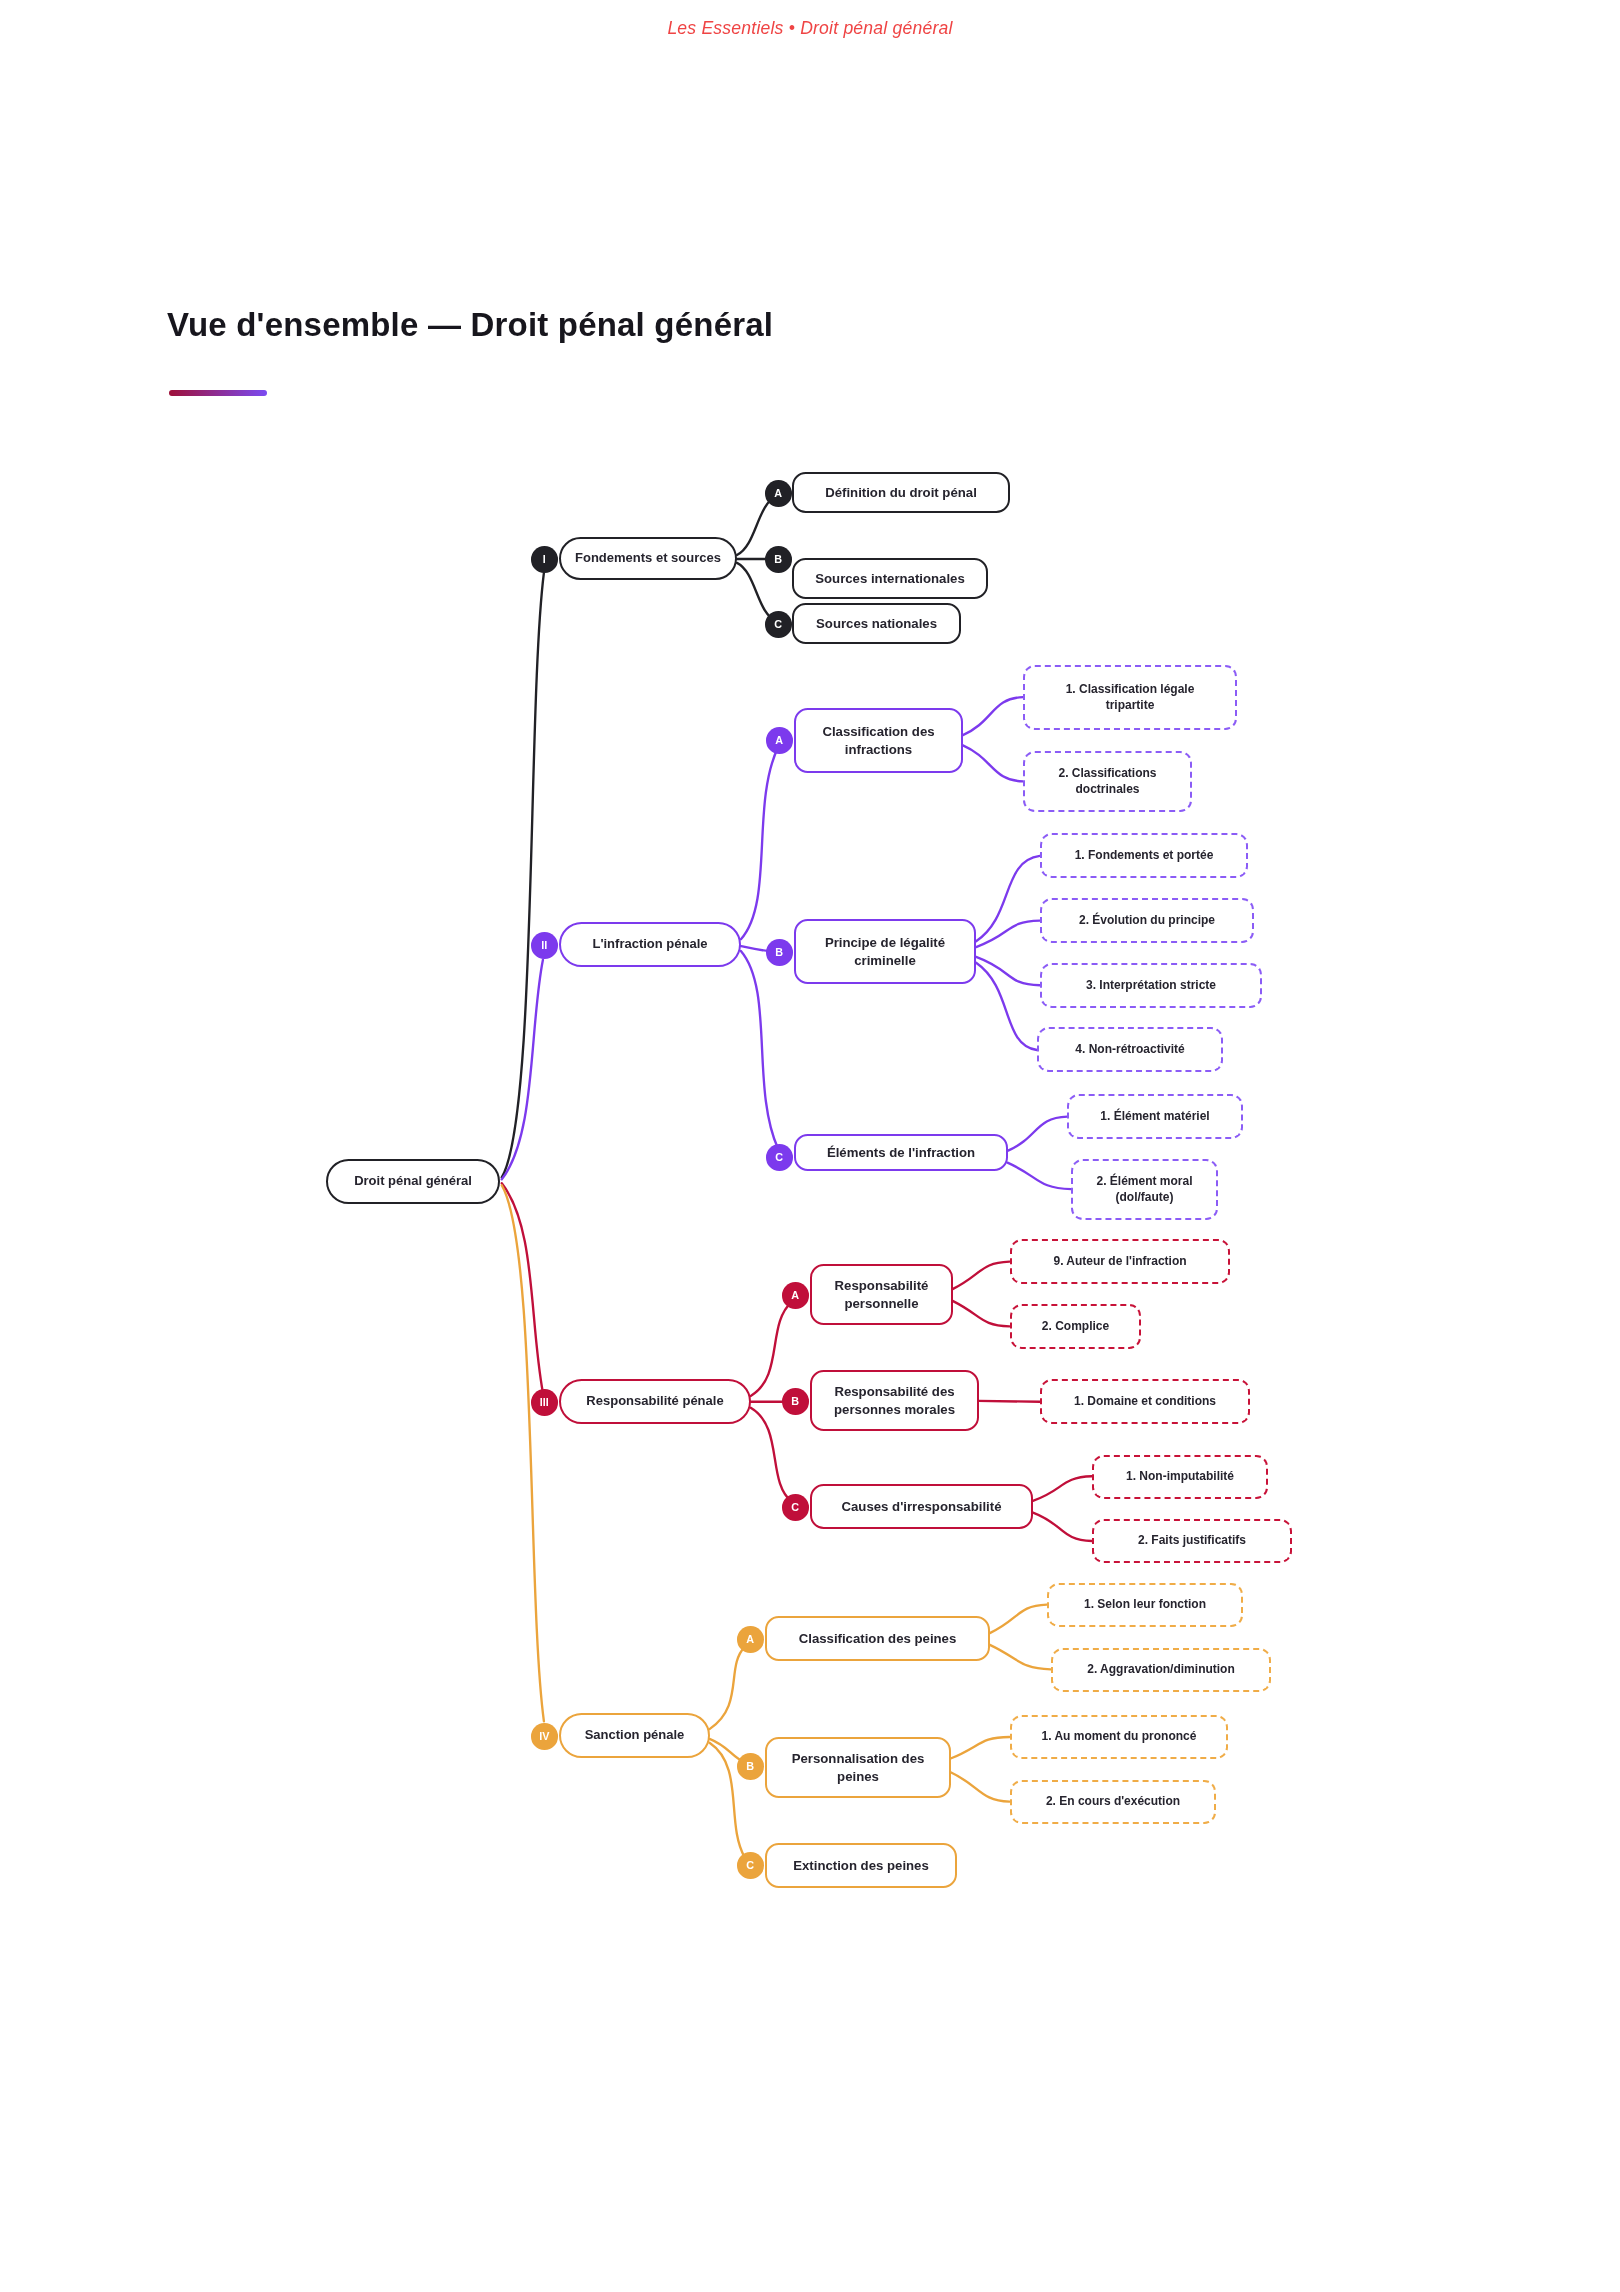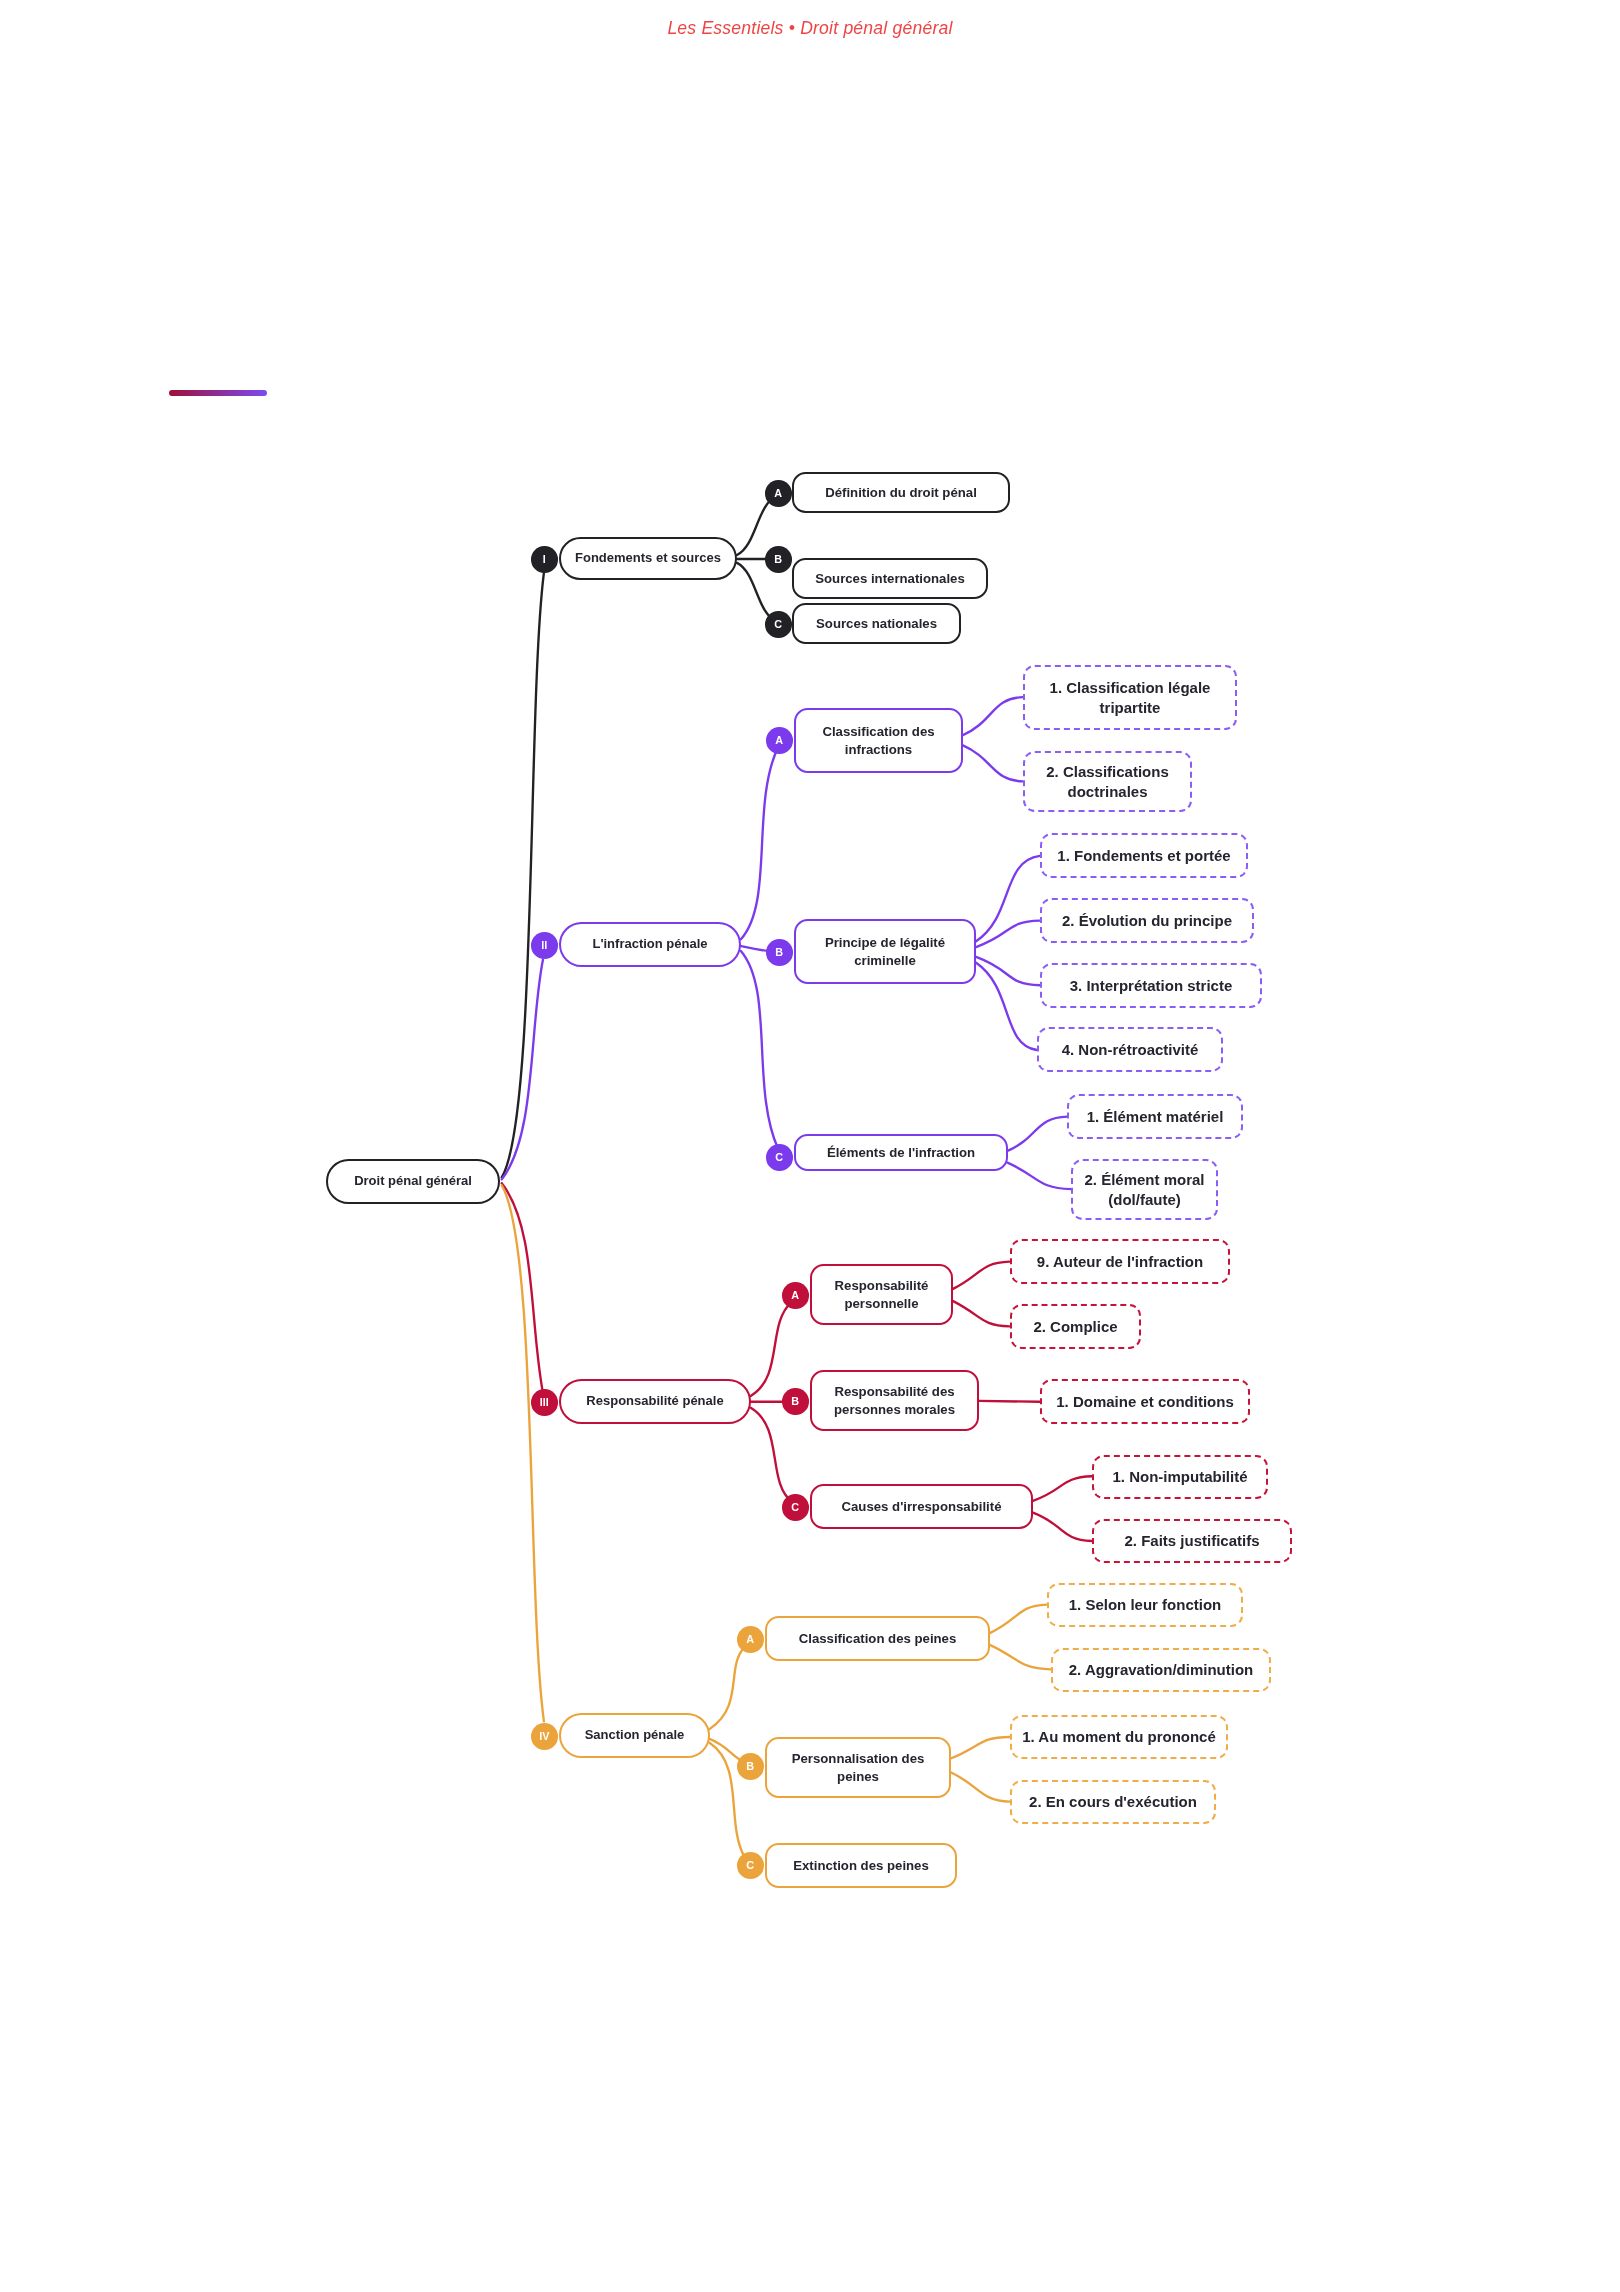--- a/index.html
+++ b/index.html
@@ -23,30 +23,31 @@
   .b-black{border:2.5px solid #212126;}
   .b-purple{border:2.5px solid #7c3aed;}
   .b-purple-l{border:2px solid #8b5cf6;}
   .b-red{border:2.5px solid #c00f3a;}
   .b-red-l{border:2px solid #c81238;}
   .b-orange{border:2.5px solid #eba43c;}
   .b-orange-l{border:2px solid #f0ac47;}
   .circle{position:absolute;z-index:3;width:26.5px;height:26.5px;border-radius:50%;
           display:flex;align-items:center;justify-content:center;color:#fff;
           font-weight:bold;font-size:10.8px;}
-  .f14{font-size:13px;} .f13{font-size:13.2px;} .f12{font-size:15px;}
+  .f14{font-size:13px;} .f13{font-size:13.2px;} .f12{font-size:12px;}
   .bg-black{background:#212126;} .bg-purple{background:#7c3aed;}
   .bg-red{background:#c00f3a;} .bg-orange{background:#eba43c;}
 </style>
 </head>
 <body>
 
 <div class="page">
 
   <div class="hdr">Les Essentiels • Droit pénal général</div>
+  <div class="title">Vue d'ensemble — Droit pénal général</div>
   <div class="title-bar"></div>
 
   <svg class="wires" width="1620" height="2293" viewBox="0 0 1653 2339" fill="none" stroke-linecap="round" stroke-width="2.4">
 
     <path stroke="#212126" d="M 512 1201 C 548 1140 538 720 555 584"></path>
     <path stroke="#7c3aed" d="M 512 1203 C 547 1158 540 1050 554 979"></path>
     <path stroke="#c00f3a" d="M 512 1207 C 547 1252 540 1345 554 1421"></path>
     <path stroke="#eba43c" d="M 512 1209 C 548 1272 538 1630 555 1756"></path>
 
     <g stroke="#212126">

